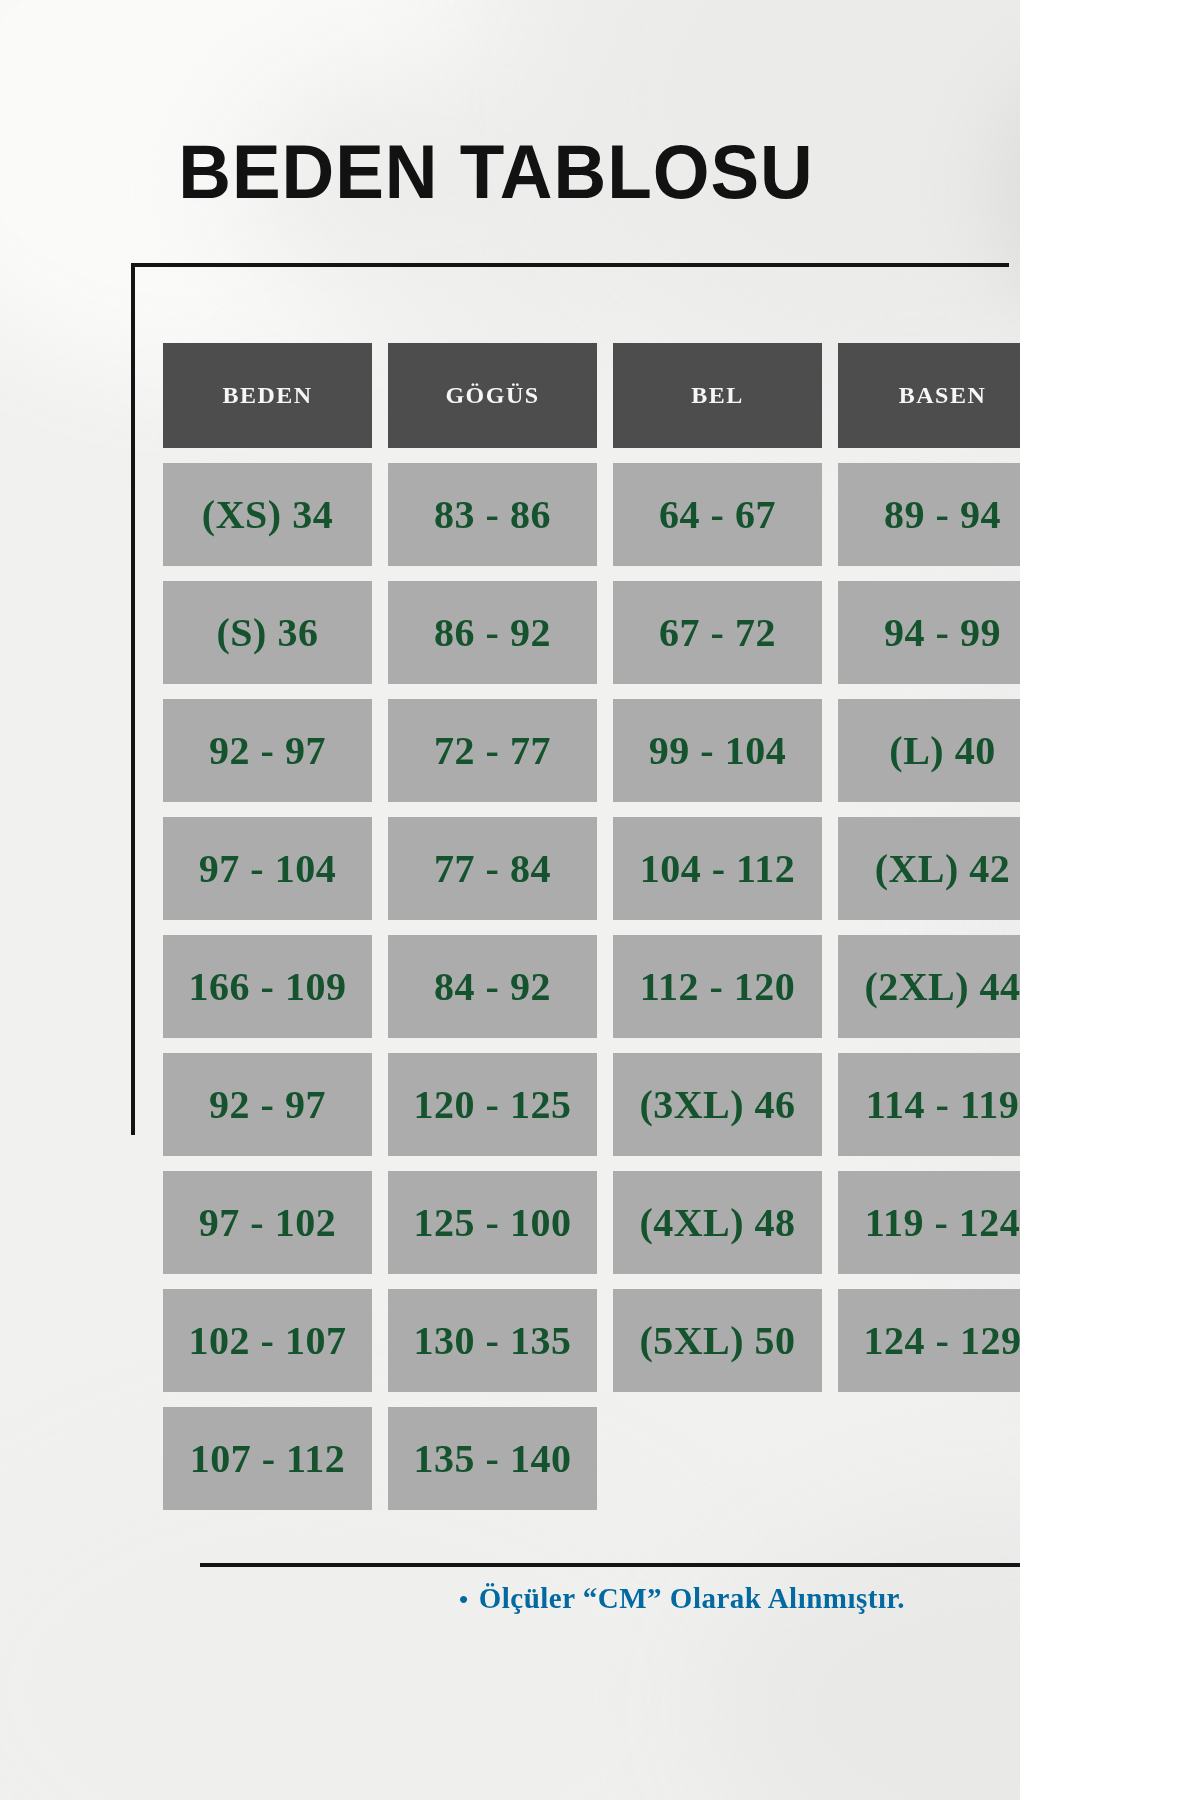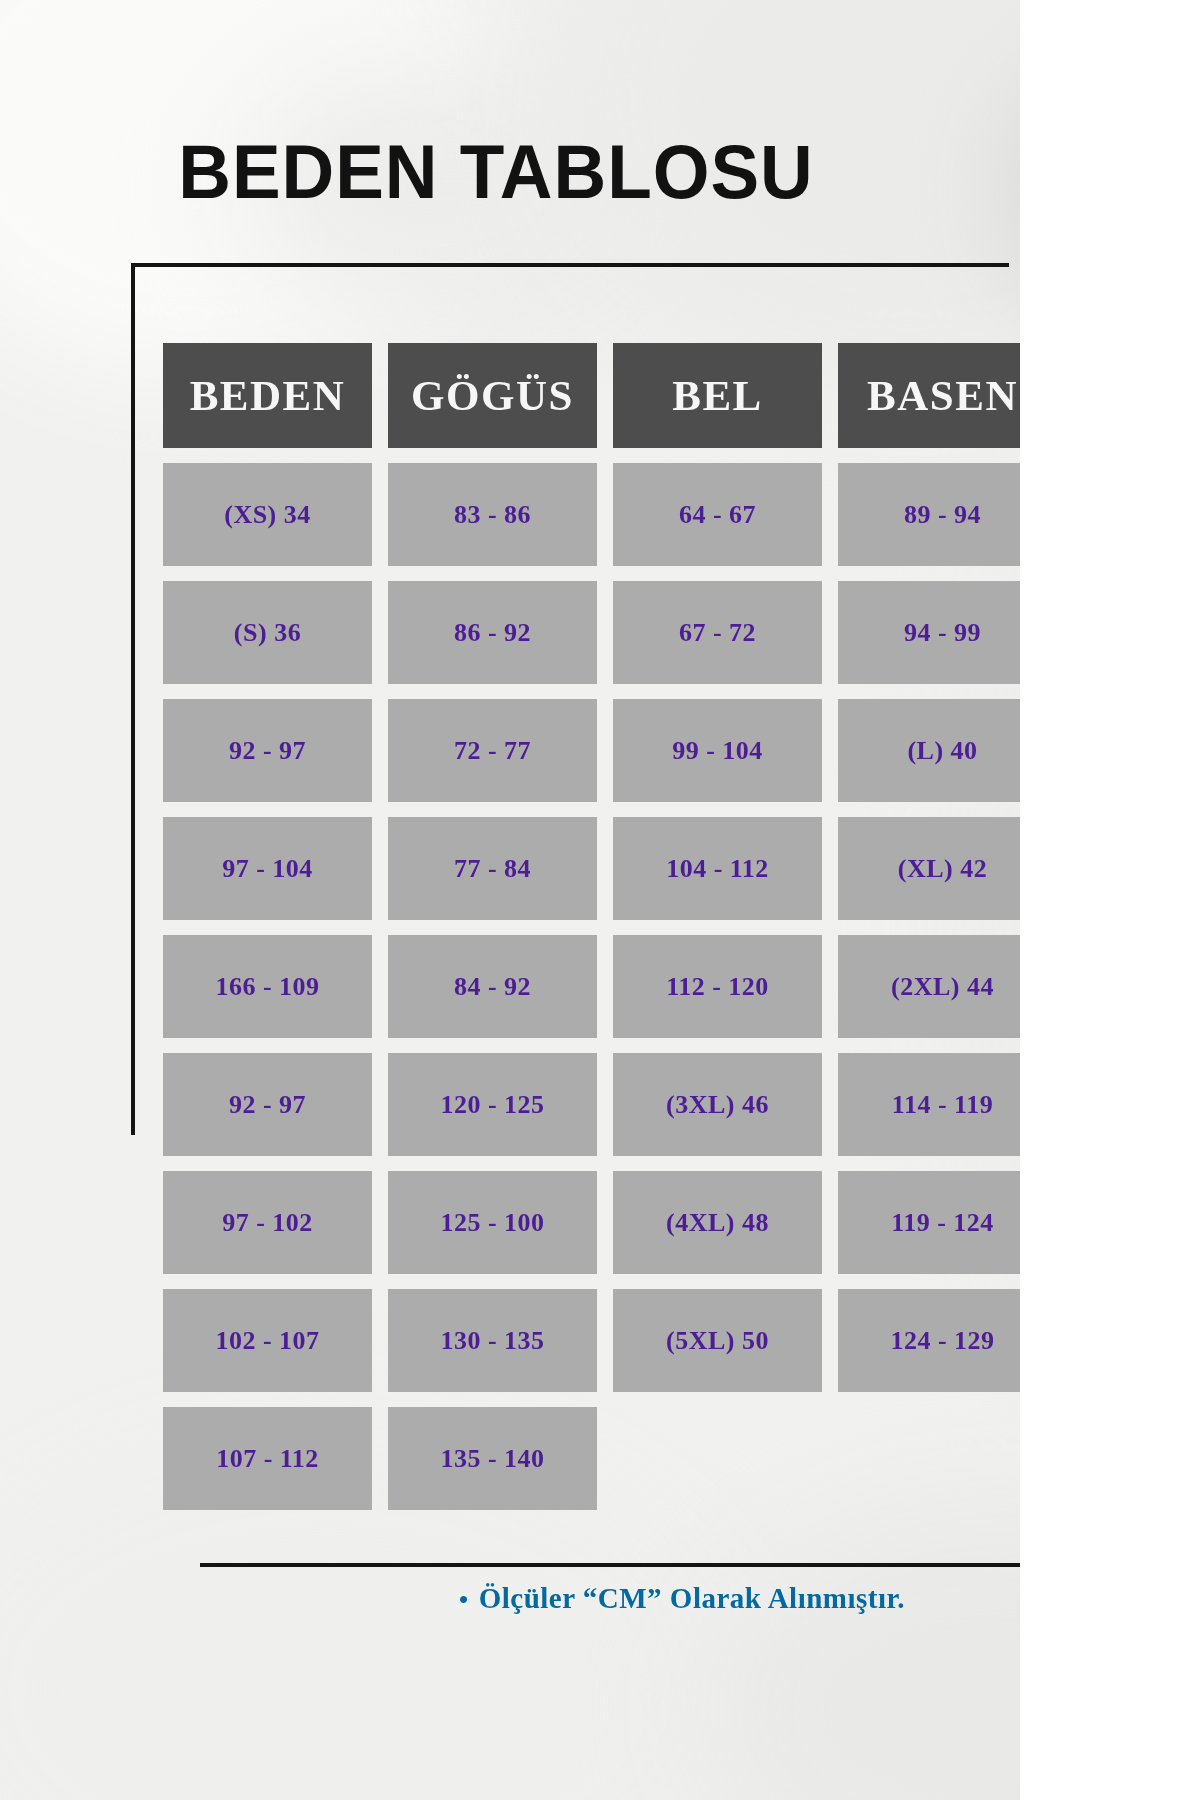--- a/index.html
+++ b/index.html
@@ -54,28 +54,28 @@
   .hcell, .cell {
     display: flex;
     align-items: center;
     justify-content: center;
     white-space: nowrap;
   }
   .hcell {
     background: #4d4d4d;
     color: #f6f6f6;
     font-weight: bold;
-    font-size: 43px;
+    font-size: 24px;
     letter-spacing: 1.5px;
   }
   .cell {
     background: #acacac;
-    color: #4c1d95;
+    color: #14532d;
     font-weight: bold;
-    font-size: 26px;
+    font-size: 40px;
     letter-spacing: 0.5px;
   }
 
   .note {
     position: absolute;
     right: 115px;
     top: 1582px;
     font-weight: bold;
     font-size: 29px;
     color: #0369a1;

